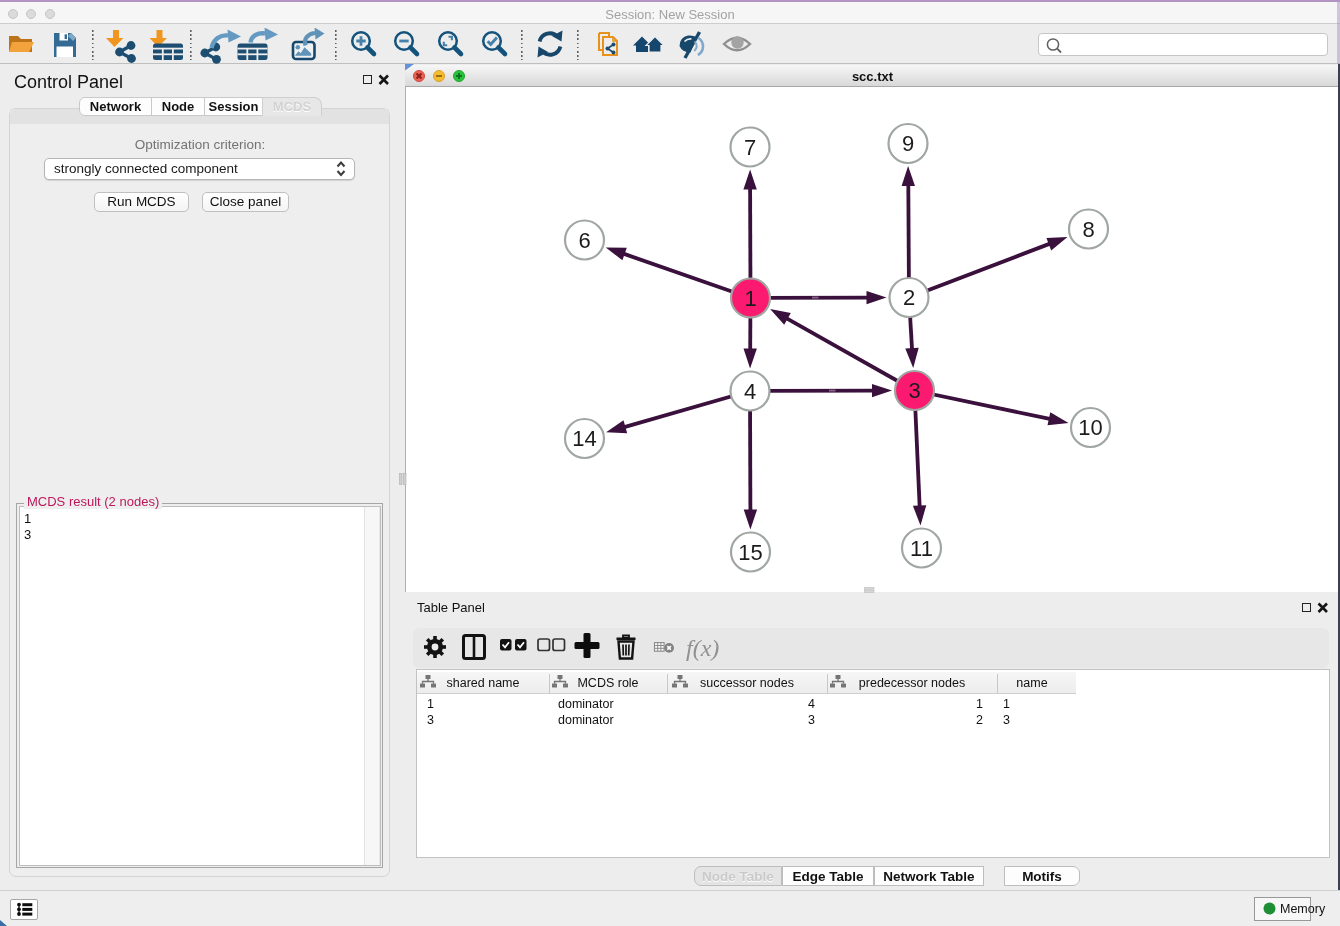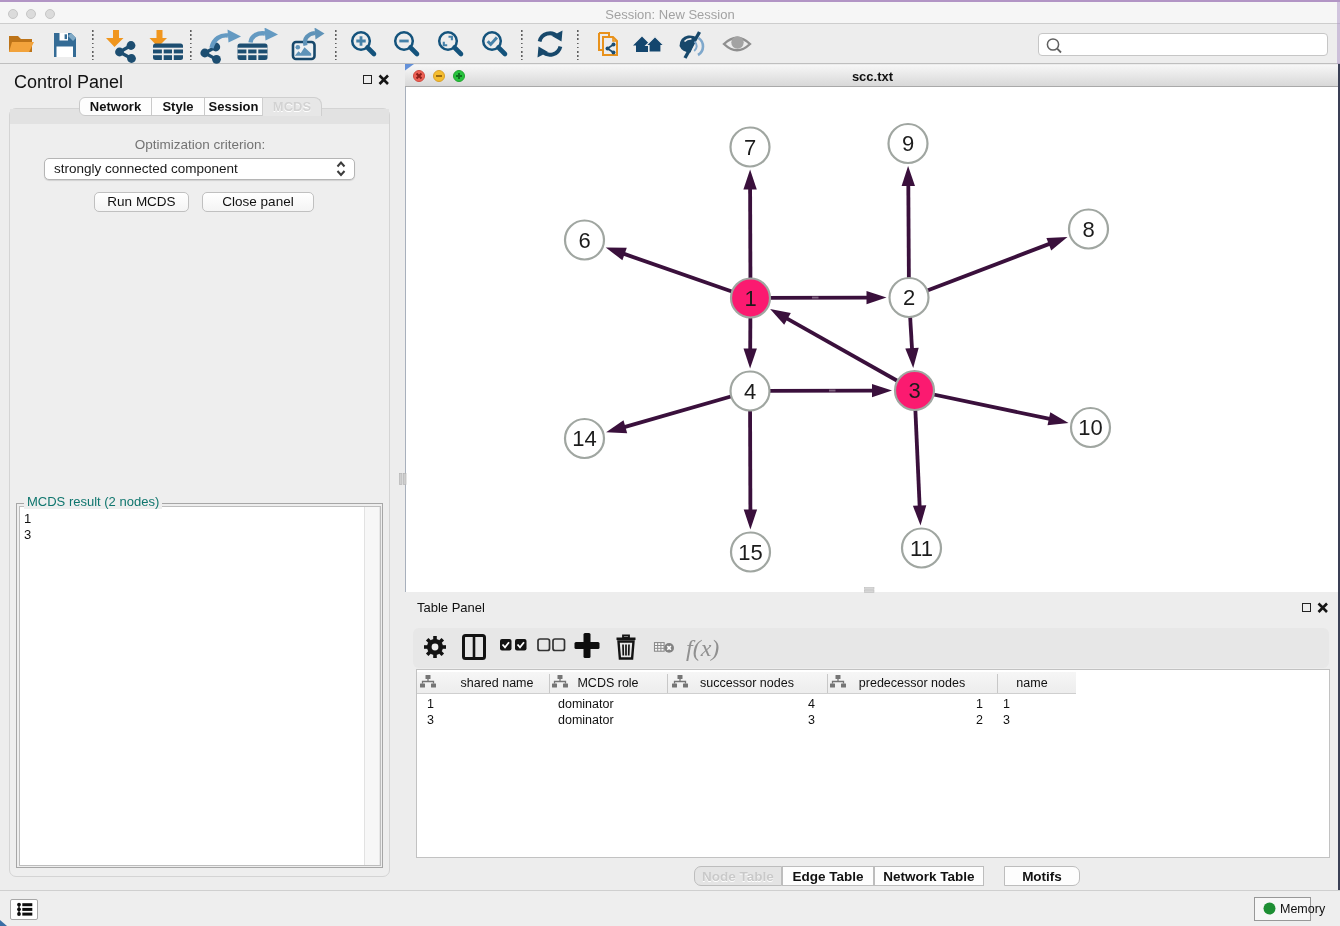--- a/index.html
+++ b/index.html
@@ -14,21 +14,21 @@
 #cp-title{left:14px;top:72px;font-size:18px;color:#111}
 .dockbtn{width:9px;height:9px;border:1.5px solid #222;top:75px}
 #tabrow .tab{position:absolute;top:97px;height:19px;background:#fdfdfd;border:1px solid #c9c9c9;font-size:13px;font-weight:bold;color:#111;text-align:center;line-height:18px}
 #mcds-tab{position:absolute;top:97px;height:19px;border-bottom:none!important;background:#e7e7e7;border:1px solid #cfcfcf;border-radius:0 8px 0 0;font-size:13px;font-weight:bold;color:#d2d2d2;text-shadow:0 1px 0 #fff;text-align:center;line-height:18px}
 #cp-body{left:9px;top:108px;width:381px;height:769px;background:#eeeeee;border:1px solid #d4d4d4;border-radius:7px}
 #cp-band{left:10px;top:109px;width:379px;height:15px;background:#e2e2e2}
 #optlabel{left:10px;top:137px;width:380px;text-align:center;font-size:13.5px;color:#737373}
 #combo{left:44px;top:158px;width:311px;height:22px;background:#fff;border:1px solid #b5b5b5;border-radius:5px;box-shadow:0 1px 1px rgba(0,0,0,.12);font-size:13.5px;color:#1a1a1a;line-height:20px;padding-left:9px}
 .btn{position:absolute;top:192px;height:20px;background:linear-gradient(#ffffff,#f4f4f4);border:1px solid #c0c0c0;border-radius:5px;font-size:13.5px;color:#111;text-align:center;line-height:18px}
 #fieldset{left:16px;top:503px;width:367px;height:365px;border:1px solid #a6a6a6}
-#legend{left:24px;top:494px;background:#eeeeee;font-size:13px;color:#0f766e;padding:0 3px}
+#legend{left:24px;top:494px;background:#eeeeee;font-size:13px;color:#be185d;padding:0 3px}
 #listbox{left:19px;top:506px;width:362px;height:360px;background:#fff;border:1px solid #bdbdbd;font-size:13px;color:#111}
 #vscroll{left:364px;top:507px;width:16px;height:358px;background:#f7f7f7;border-left:1px solid #e2e2e2;border-right:1px solid #e8e8e8}
 
 #netwin{left:405px;top:65px;width:935px;height:527px;background:#fff;border-left:1px solid #a8b0bc}
 #nettitle{left:405px;top:65px;width:935px;height:22px;background:linear-gradient(#f7f7f7,#d8d8d8);border-bottom:1px solid #a9a9a9}
 .mc{width:12px;height:12px;border-radius:50%;top:70px}
 #scctext{left:405px;top:69px;width:935px;text-align:center;font-size:13px;font-weight:bold;color:#111}
 #rightline{left:1338px;top:64px;width:2px;height:862px;background:#3a3f55}
 
 #tp{left:405px;top:592px;width:933px;height:298px;background:#ededed}
@@ -198,32 +198,32 @@
 
 <div class="abs" id="cp-title">Control Panel</div>
 <div class="abs dockbtn" style="left:363px"></div>
 <svg class="abs" style="left:378px;top:74px" width="12" height="12">
     <path d="M1.5 1.5 L10 10 M10 1.5 L1.5 10" stroke="#151515" stroke-width="2.6"></path>
   </svg>
 <div class="abs" id="cp-body"></div>
 <div class="abs" id="cp-band"></div>
 <div id="tabrow">
 <div class="tab" style="left:79px;width:73px;border-radius:6px 0 0 6px">Network</div>
-<div class="tab" style="left:151px;width:54px">Style</div>
+<div class="tab" style="left:151px;width:54px">Node</div>
 <div class="tab" style="left:204px;width:59px">Session</div>
 </div>
 <div id="mcds-tab" style="left:262px;width:60px">MCDS</div>
 <div class="abs" id="optlabel">Optimization criterion:</div>
 <div class="abs" id="combo">strongly connected component
 <svg width="16" height="20" style="position:absolute;right:5px;top:0">
       <path d="M4.5 7.5 L8 3.5 L11.5 7.5 M4.5 12 L8 16 L11.5 12" fill="none" stroke="#3c3c3c" stroke-width="2"></path>
     </svg>
 </div>
 <div class="btn" style="left:94px;width:95px">Run MCDS</div>
-<div class="btn" style="left:202px;width:112px">Close panel</div>
+<div class="btn" style="left:202px;width:87px">Close panel</div>
 <div class="abs" id="fieldset"></div>
 <div class="abs" id="listbox">
     <div style="padding:4px 0 0 4px;line-height:16px">1<br>3</div>
   </div>
 <div class="abs" id="vscroll"></div>
 <div class="abs" id="legend">MCDS result (2 nodes)</div>
 
 <div class="abs" id="netwin"></div>
 <div class="abs" id="nettitle"></div>
 <div class="abs mc" style="left:413px;background:#ee6156;border:1px solid #ce4a40"></div>
@@ -380,21 +380,21 @@
 <use href="#hicon" x="132"></use>
 <use href="#hicon" x="252"></use>
 <use href="#hicon" x="410"></use>
 </svg>
 <div class="abs" id="tblbox"></div>
 <div class="abs" id="thead"></div>
 <div class="abs hsep" style="left:549px"></div>
 <div class="abs hsep" style="left:667px"></div>
 <div class="abs hsep" style="left:827px"></div>
 <div class="abs hsep" style="left:997px"></div>
-<div class="hlabel" style="left:431px;width:132px">shared name</div>
+<div class="hlabel" style="left:417px;width:132px">shared name</div>
 <div class="hlabel" style="left:549px;width:118px">MCDS role</div>
 <div class="hlabel" style="left:667px;width:160px">successor nodes</div>
 <div class="hlabel" style="left:827px;width:170px">predecessor nodes</div>
 <div class="hlabel" style="left:997px;width:70px">name</div>
 
 <div class="cell" style="left:427px;top:697px">1</div>
 <div class="cell" style="left:558px;top:697px">dominator</div>
 <div class="cell" style="left:667px;top:697px;width:148px;text-align:right">4</div>
 <div class="cell" style="left:827px;top:697px;width:156px;text-align:right">1</div>
 <div class="cell" style="left:1003px;top:697px">1</div>

